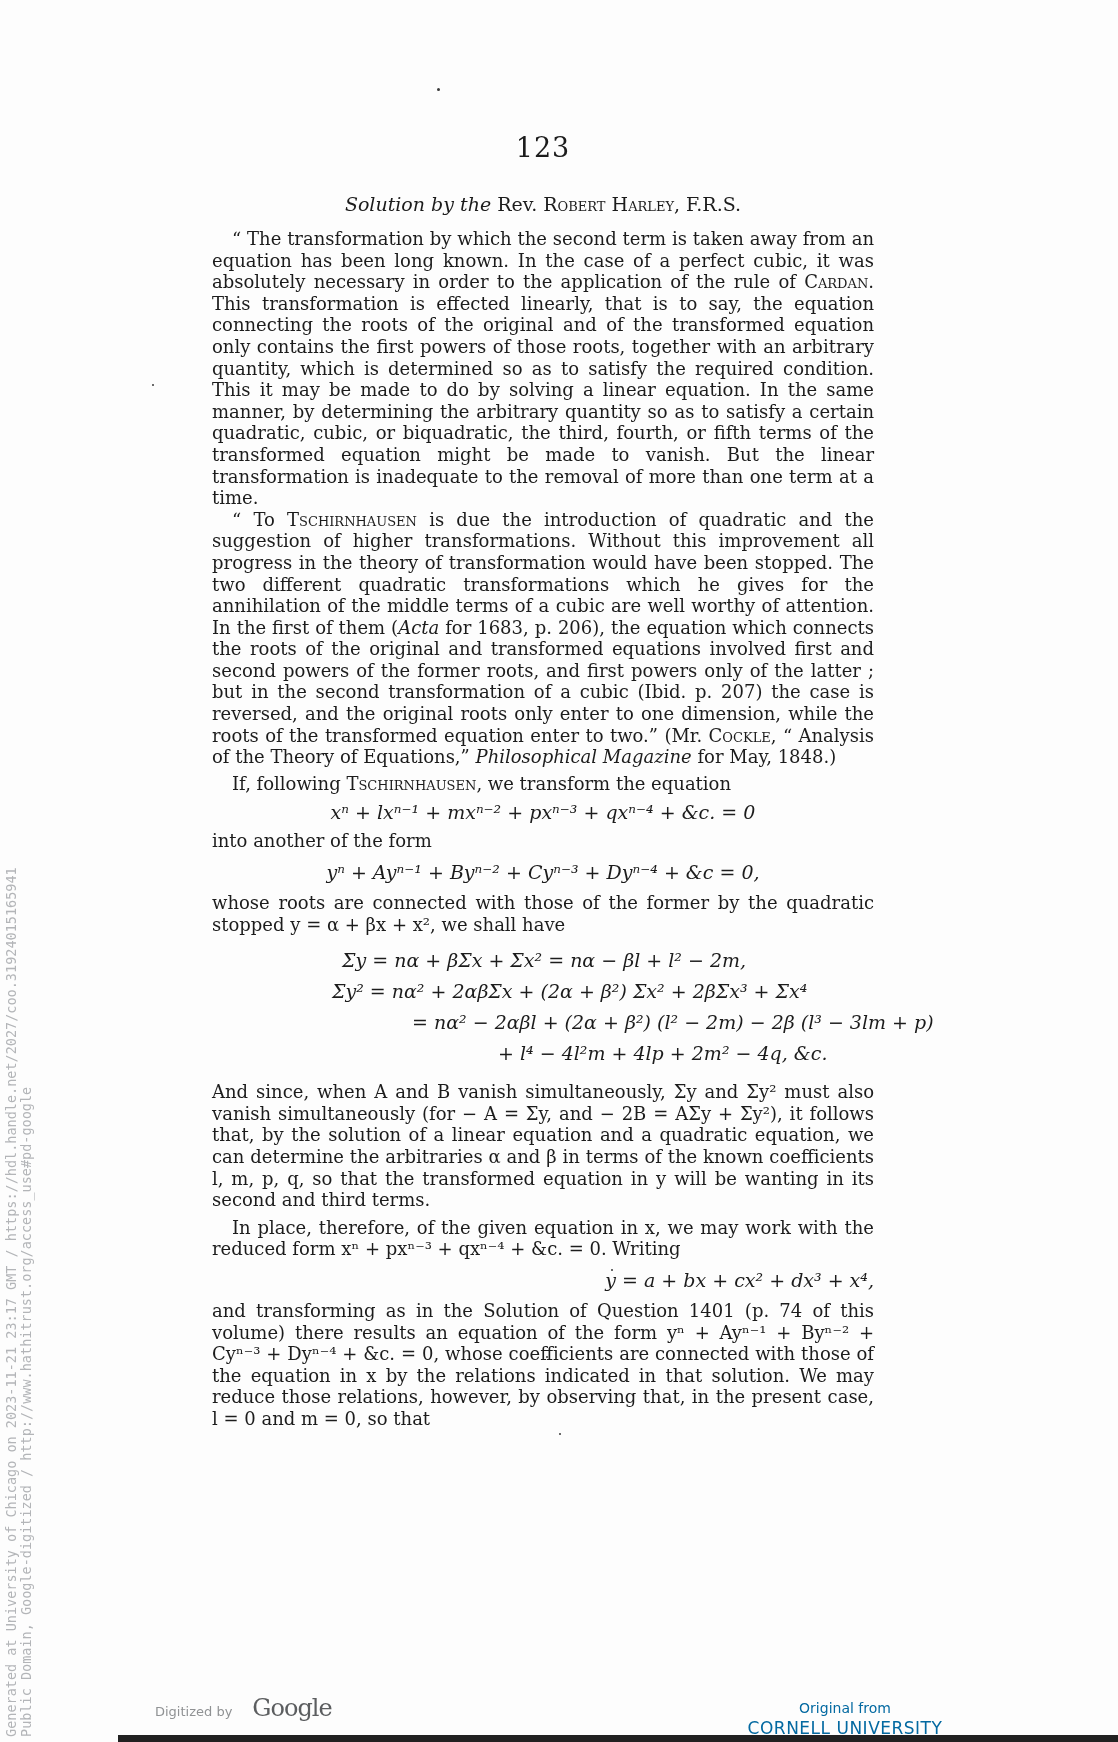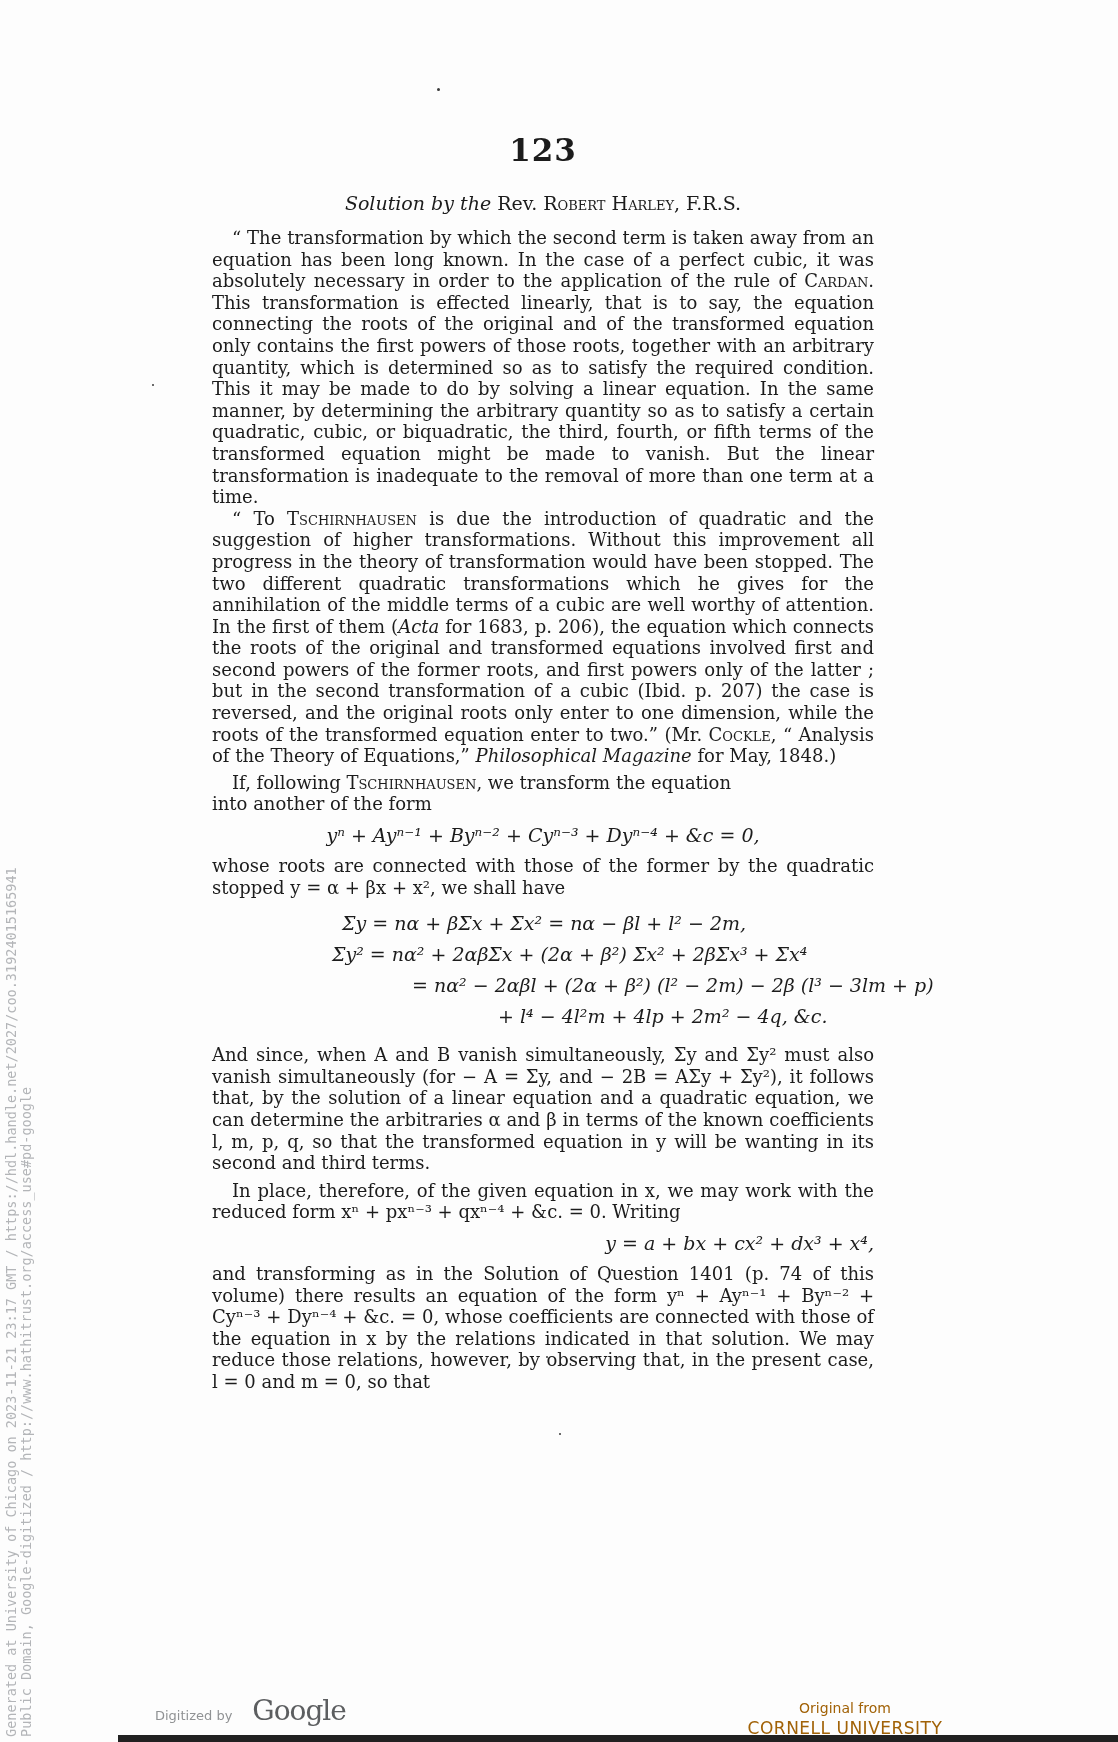--- a/index.html
+++ b/index.html
@@ -17,24 +17,24 @@
     color: #1c1c1c;
   }
   .content {
     position: absolute;
     left: 212px;
     top: 132px;
     width: 662px;
   }
   .page-number {
     text-align: center;
-    font-size: 31px;
-    font-weight: 700;
+    font-size: 27px;
+    font-weight: 400;
     letter-spacing: 1px;
-    margin-bottom: 24px;
+    margin-bottom: 30px;
   }
   .heading {
     text-align: center;
     font-size: 19px;
     margin-bottom: 13px;
     white-space: nowrap;
   }
   .para {
     font-size: 18px;
     line-height: 21.6px;
@@ -84,32 +84,32 @@
     gap: 20px;
     text-align: center;
   }
   .digitized-by {
     font-family: "DejaVu Sans", sans-serif;
     font-size: 13px;
     color: #909294;
   }
   .google-logo {
     font-family: "DejaVu Serif", serif;
-    font-size: 28px;
+    font-size: 24px;
     color: #5c5e60;
     letter-spacing: -1px;
   }
   .footer-right {
     position: absolute;
     left: 700px;
     top: 1700px;
     width: 290px;
     text-align: center;
     font-family: "DejaVu Sans", sans-serif;
-    color: #a16207;
+    color: #0369a1;
   }
   .original-from { font-size: 14px; margin-bottom: 2px; }
   .institution   { font-size: 17px; letter-spacing: 0.5px; }
   .bottom-bar {
     position: absolute;
     left: 118px;
     right: 0;
     bottom: 0;
     height: 7px;
     background: #212121;
@@ -133,20 +133,21 @@
     <div class="page-number">123</div>
 
     <div class="heading"><span class="it">Solution by the</span><span> Rev. </span><span class="sc">Robert Harley</span><span>, F.R.S.</span></div>
 
     <p class="para indent"><span>“ The transformation by which the second term is taken away from an equation has been long known.  In the case of a perfect cubic, it was absolutely necessary in order to the application of the rule of </span><span class="sc">Cardan</span><span>.  This transformation is effected linearly, that is to say, the equation connecting the roots of the original and of the transformed equation only contains the first powers of those roots, together with an arbitrary quantity, which is determined so as to satisfy the required condition.  This it may be made to do by solving a linear equation.  In the same manner, by determining the arbitrary quantity so as to satisfy a certain quadratic, cubic, or biquadratic, the third, fourth, or fifth terms of the transformed equation might be made to vanish.  But the linear transformation is inadequate to the removal of more than one term at a time.</span></p>
 
     <p class="para indent"><span>“ To </span><span class="sc">Tschirnhausen</span><span> is due the introduction of quadratic and the suggestion of higher transformations.  Without this improvement all progress in the theory of transformation would have been stopped.  The two different quadratic transformations which he gives for the annihilation of the middle terms of a cubic are well worthy of attention.  In the first of them (</span><span class="it">Acta</span><span> for 1683, p. 206), the equation which connects the roots of the original and transformed equations involved first and second powers of the former roots, and first powers only of the latter ;  but in the second transformation of a cubic (Ibid. p. 207) the case is reversed, and the original roots only enter to one dimension, while the roots of the transformed equation enter to two.”  (Mr. </span><span class="sc">Cockle</span><span>, “ Analysis of the Theory of Equations,” </span><span class="it">Philosophical Magazine</span><span> for May, 1848.)</span></p>
 
     <p class="para indent" style="margin-top:5px;"><span>If, following </span><span class="sc">Tschirnhausen</span><span>, we transform the equation</span></p>
 
+    <div class="eq">xⁿ + lxⁿ⁻¹ + mxⁿ⁻² + pxⁿ⁻³ + qxⁿ⁻⁴ + &amp;c. = 0</div>
 
     <p class="para noindent">into another of the form</p>
 
     <div class="eq" style="margin:9px 0;">yⁿ + Ayⁿ⁻¹ + Byⁿ⁻² + Cyⁿ⁻³ + Dyⁿ⁻⁴ + &amp;c = 0,</div>
 
     <p class="para noindent">whose roots are connected with those of the former by the quadratic stopped y = α + βx + x², we shall have</p>
 
     <div class="eq-block">
       <div class="eq-line ind0">Σy = nα + βΣx + Σx² = nα − βl + l² − 2m,</div>
       <div class="eq-line ind1">Σy² = nα² + 2αβΣx + (2α + β²) Σx² + 2βΣx³ + Σx⁴</div>

